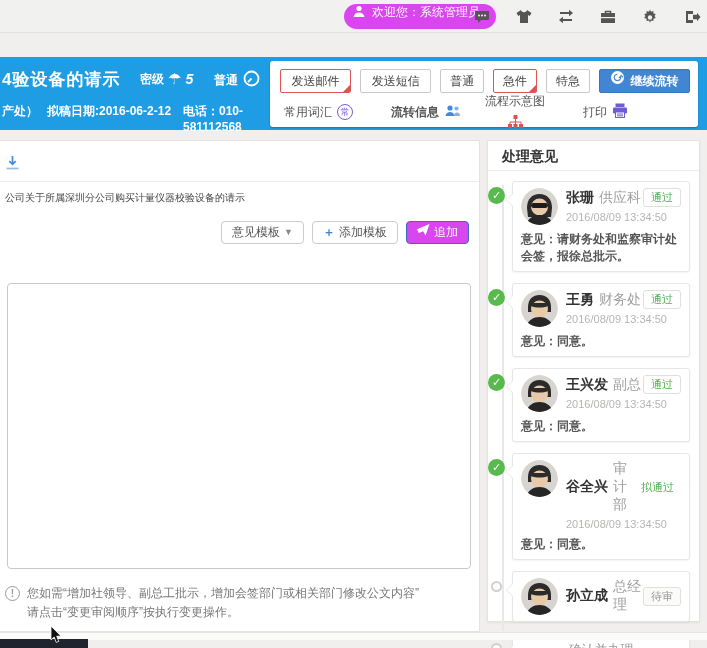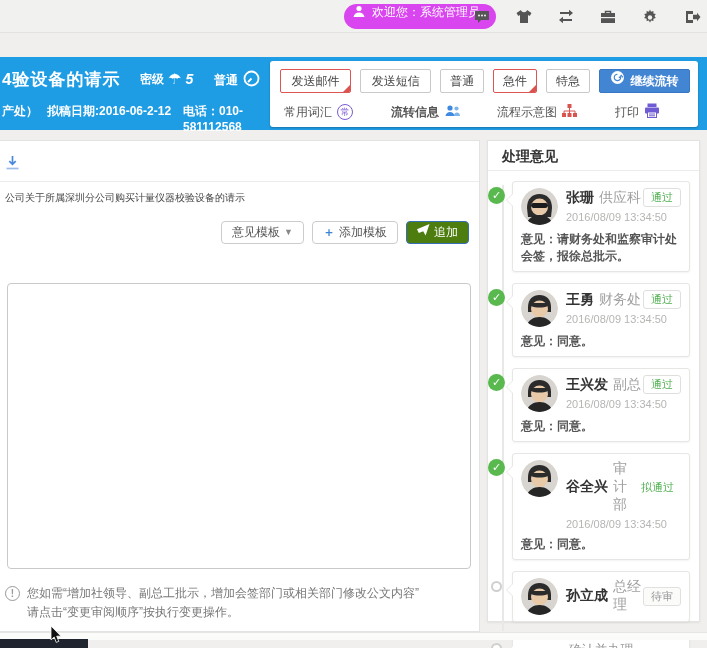--- a/index.html
+++ b/index.html
@@ -32,34 +32,34 @@
   .abtn { position:relative; height:24px; line-height:22px; background:#fff; border:1px solid #c9c9c9; border-radius:2px; font-size:12px; color:#444; text-align:center; cursor:pointer; overflow:hidden; }
   .abtn.wide { width:78px; }
   .abtn.small { width:48px; }
   .abtn.redb { border-color:#d55; color:#444; }
   .abtn.redb::after { content:""; position:absolute; right:0; bottom:0; border-left:7px solid transparent; border-bottom:7px solid #d9534f; }
   .abtn.primary { width:100px; background:#4285d3; border-color:#3a77c2; color:#fff; display:flex; align-items:center; justify-content:center; gap:5px; font-weight:bold; }
   .act-row2 { position:absolute; left:14px; right:8px; top:38px; height:26px; display:flex; align-items:center; font-size:12px; color:#555; }
   .link-item { display:flex; align-items:center; gap:5px; cursor:pointer; }
   .li-cyh { margin-left:0; }
   .li-lzxx { margin-left:38px;font-weight:bold; }
-  .li-lct { margin-left:36px; }
+  .li-lct { margin-left:24px;flex-direction:column; }
   .li-print { margin-left:38px; }
   .circ-char { width:16px; height:16px; border:1px solid #7b5ad6; border-radius:50%; color:#7b5ad6; font-size:9px; display:flex; align-items:center; justify-content:center; }
 
   
   .left-card { position:absolute; left:-8px; top:140px; width:488px; height:492px; background:#fff; border:1px solid #e3e3e1; }
   .attach-row { position:absolute; left:12px; top:11px; right:12px; height:24px; display:flex; align-items:center; gap:12px; font-size:13px; color:#333; }
   .attach-link { cursor:pointer; }
   .divider { position:absolute; left:0; right:0; top:40px; border-top:1px solid #ececec; }
   .subject-row { position:absolute; left:12px; top:50px; right:12px; font-size:10px; color:#444; }
   .tmpl-row { position:absolute; right:10px; top:80px; display:flex; align-items:center; gap:8px; }
   .tbtn { height:23px; line-height:21px; padding:0 10px; background:#fff; border:1px solid #ccc; border-radius:4px; font-size:12px; color:#555; cursor:pointer; display:flex; align-items:center; gap:4px; }
   .tbtn .caret { font-size:9px; color:#888; }
-  .tbtn.blue { background:#4d7c0f; border-color:#366fb3; color:#fff; }
+  .tbtn.blue { background:#d946ef; border-color:#366fb3; color:#fff; }
   .opinion-area { position:absolute; left:14px; top:142px; width:464px; height:286px; border:1px solid #c9c9c9; border-radius:4px; resize:none; outline:none; font-family:"Liberation Sans",sans-serif; font-size:13px; padding:8px; color:#333; background:#fff; }
   .note { position:absolute; left:34px; top:443px; right:10px; font-size:12px; color:#777; line-height:19px; }
   .note-icon { position:absolute; left:-22px; top:2px; width:15px; height:15px; border:1px solid #999; border-radius:50%; color:#999; font-size:10px; font-weight:bold; display:flex; align-items:center; justify-content:center; }
 
   
   .right-panel { position:absolute; left:487px; top:140px; width:213px; height:482px; background:#fff; border:1px solid #e3e3e1; box-shadow:0 1px 2px rgba(0,0,0,.06); }
   .rp-header { height:30px; line-height:30px; padding-left:14px; font-size:14px; font-weight:bold; color:#333; border-bottom:1px solid #ececec; }
   .rp-list { position:relative; padding:10px 9px 0 0; }
   .rp-list::before { content:""; position:absolute; left:14px; top:14px; bottom:36px; border-left:2px solid #e8e8e6; }
   .op-row { position:relative; margin:0 0 11px 24px; }

